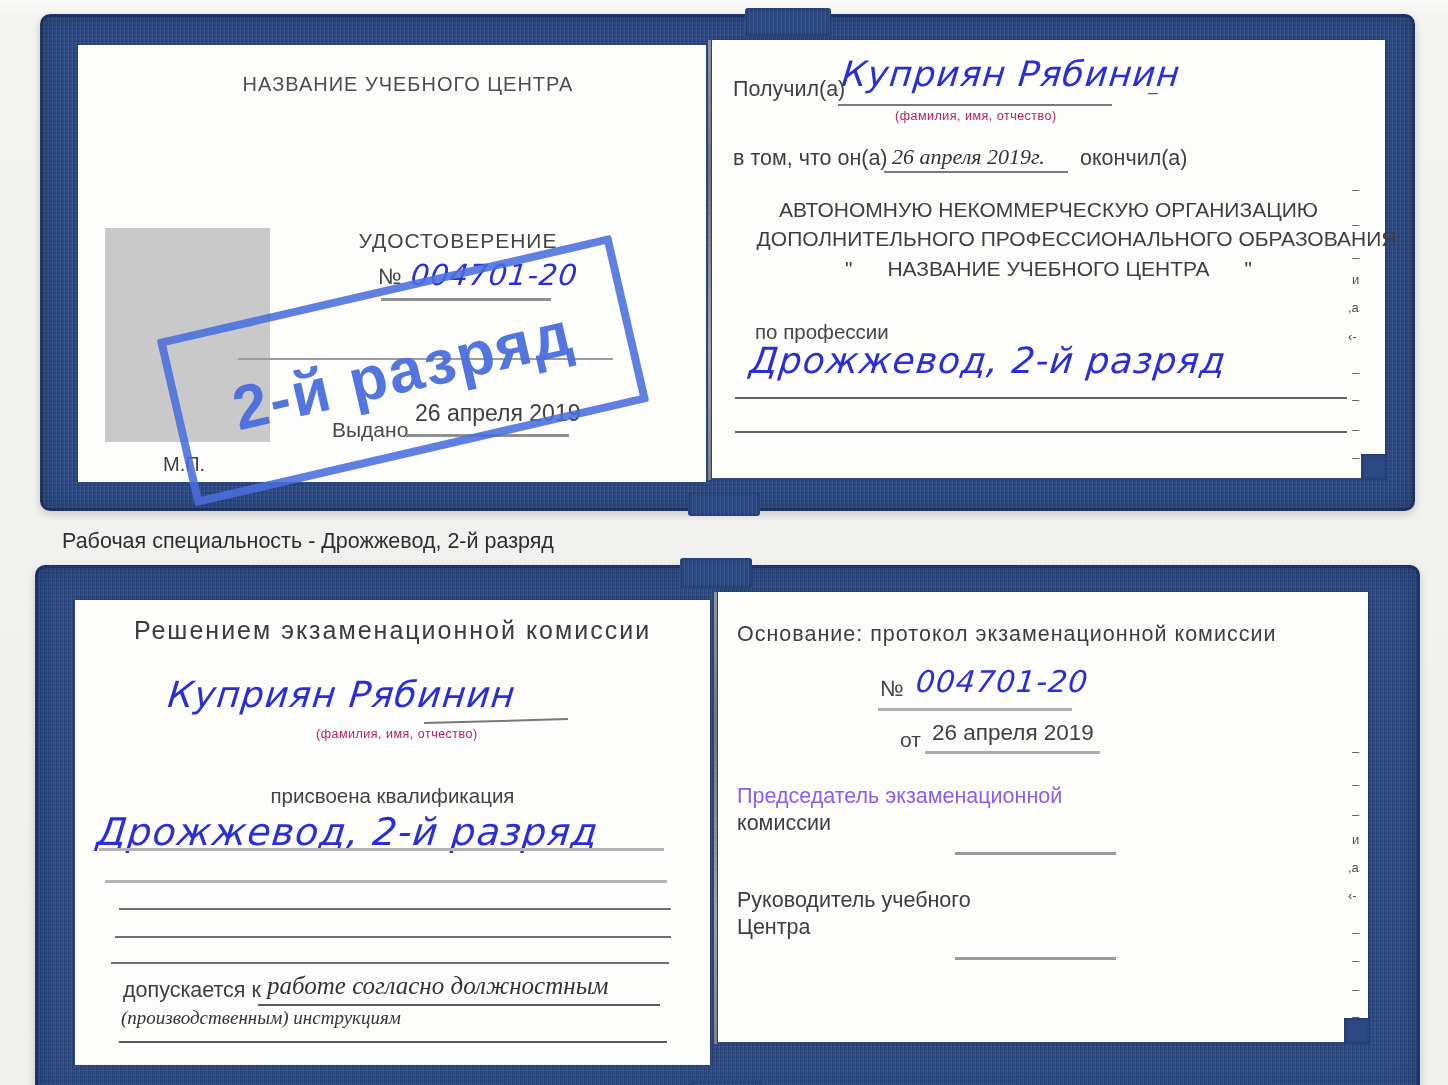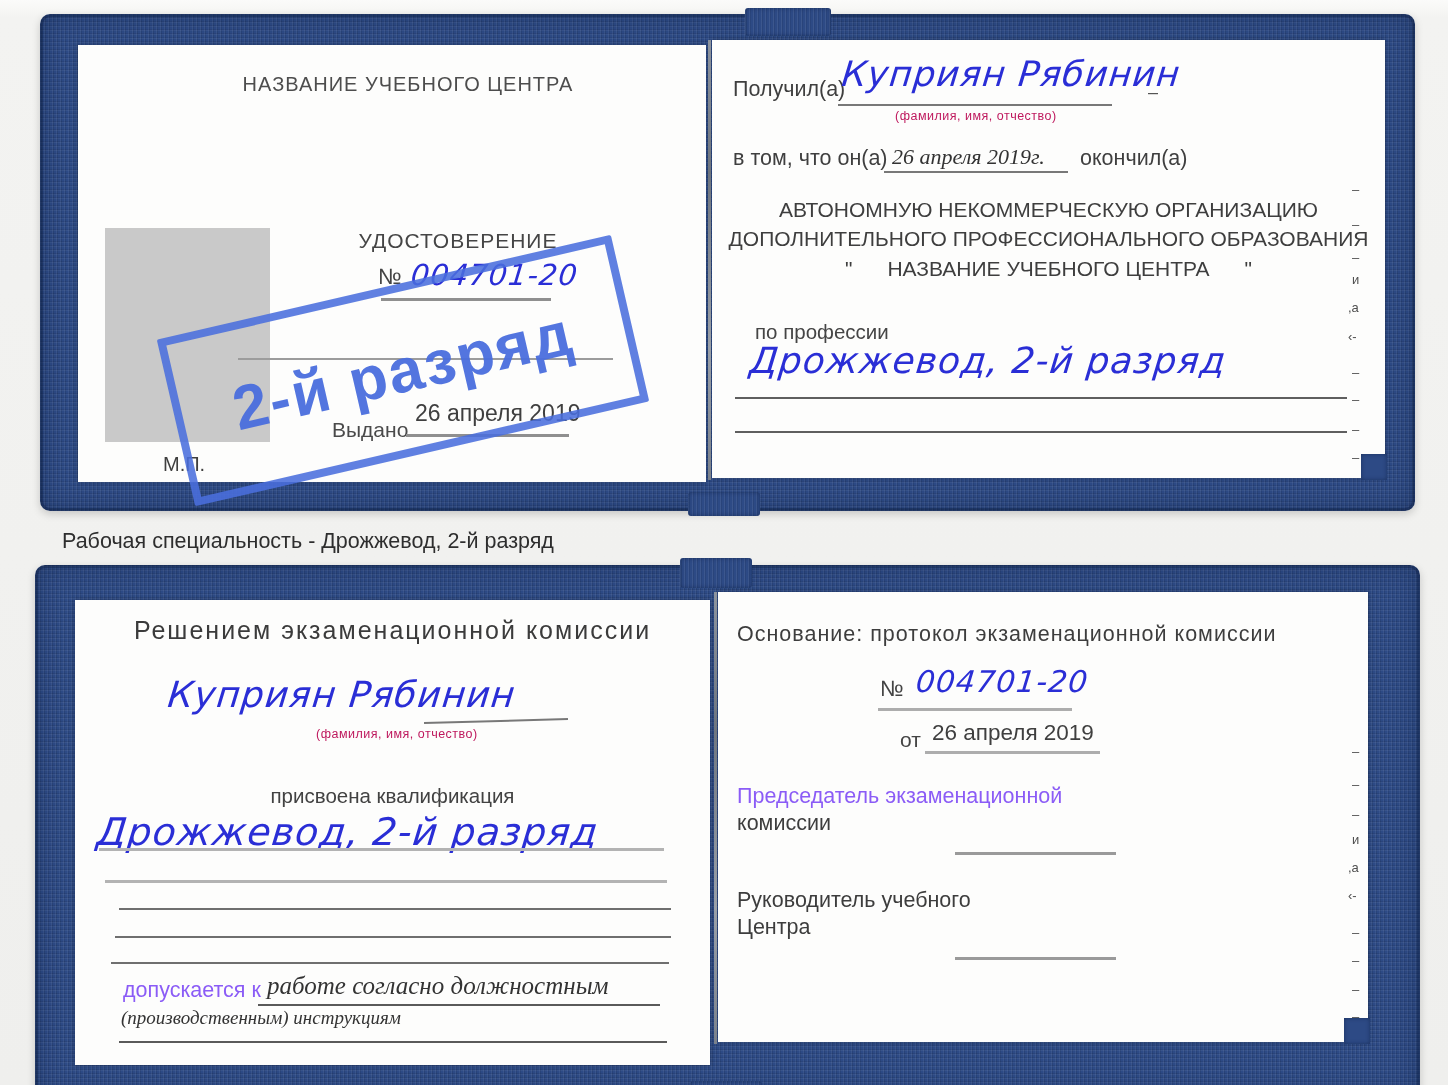--- a/index.html
+++ b/index.html
@@ -84,21 +84,21 @@
     <div class="rule" style="left:126px;top:64px;width:274px;height:2px;background:#787878;"></div>
     <div class="abs hint" style="left:183px;top:69px;">(фамилия, имя, отчество)</div>
     <div class="abs" style="left:436px;top:42px;font-size:18px;color:#555;">–</div>
 
     <div class="abs lbl" style="left:21px;top:106px;font-size:21.5px;">в том, что он(а)</div>
     <div class="abs serif-hand" style="left:180px;top:104px;font-size:22px;">26 апреля 2019г.</div>
     <div class="rule" style="left:172px;top:131px;width:184px;height:2px;background:#787878;"></div>
     <div class="abs lbl" style="left:368px;top:106px;font-size:21.5px;">окончил(а)</div>
 
     <div class="abs center" style="top:158px;font-size:21px;color:#3e3e3e;">АВТОНОМНУЮ НЕКОММЕРЧЕСКУЮ ОРГАНИЗАЦИЮ</div>
-    <div class="abs center" style="top:187px;font-size:21px;color:#3e3e3e;">ДОПОЛНИТЕЛЬНОГО ПРОФЕССИОНАЛЬНОГО ОБРАЗОВАНИЯ</div>
+    <div class="abs center" style="top:187px;font-size:21px;color:#3e3e3e;margin-left:28px;">ДОПОЛНИТЕЛЬНОГО ПРОФЕССИОНАЛЬНОГО ОБРАЗОВАНИЯ</div>
     <div class="abs center pre" style="top:217px;font-size:21px;color:#3e3e3e;">"      НАЗВАНИЕ УЧЕБНОГО ЦЕНТРА      "</div>
 
     <div class="abs lbl" style="left:43px;top:280px;font-size:20.5px;color:#454545;">по профессии</div>
     <div class="abs hand" style="left:38px;top:300px;font-size:36px;">Дрожжевод, 2-й разряд</div>
     <div class="rule" style="left:23px;top:357px;width:612px;height:2px;background:#5f5f5f;"></div>
     <div class="rule" style="left:23px;top:391px;width:612px;height:2px;background:#5f5f5f;"></div>
 
     <span class="frag" style="left:640px;top:143px;">–</span>
     <span class="frag" style="left:640px;top:178px;">–</span>
     <span class="frag" style="left:640px;top:211px;">–</span>
@@ -125,21 +125,21 @@
     <div class="abs hand" style="left:93px;top:74px;font-size:36px;">Куприян Рябинин</div>
     <div class="rule" style="left:349px;top:120px;width:144px;height:2px;background:#787878;transform:rotate(-1.5deg);"></div>
     <div class="abs hint" style="left:241px;top:127px;">(фамилия, имя, отчество)</div>
     <div class="abs center" style="top:184px;font-size:20.5px;color:#424242;">присвоена квалификация</div>
     <div class="abs hand" style="left:22px;top:210px;font-size:38px;">Дрожжевод, 2-й разряд</div>
     <div class="rule" style="left:24px;top:248px;width:565px;height:3px;background:#b3b3b3;"></div>
     <div class="rule" style="left:30px;top:280px;width:562px;height:3px;background:#b3b3b3;"></div>
     <div class="rule" style="left:44px;top:308px;width:552px;height:2px;background:#6f6f6f;"></div>
     <div class="rule" style="left:40px;top:336px;width:556px;height:2px;background:#6f6f6f;"></div>
     <div class="rule" style="left:36px;top:362px;width:558px;height:2px;background:#6f6f6f;"></div>
-    <div class="abs lbl" style="left:48px;top:378px;font-size:21.5px;color:#8b5cf6;">допускается к</div>
+    <div class="abs lbl" style="left:48px;top:378px;font-size:21.5px;color:#404040;">допускается к</div>
     <div class="abs serif-hand" style="left:192px;top:372px;font-size:25px;">работе согласно должностным</div>
     <div class="rule" style="left:183px;top:404px;width:402px;height:2px;background:#5a5a5a;"></div>
     <div class="abs serif-hand" style="left:46px;top:407px;font-size:19px;">(производственным) инструкциям</div>
     <div class="rule" style="left:44px;top:441px;width:548px;height:2px;background:#5a5a5a;"></div>
   </div>
 
   <div class="page" style="left:683px;top:27px;width:650px;height:450px;">
     <div class="abs lbl" style="left:19px;top:30px;font-size:21.5px;letter-spacing:1px;color:#3d3d3d;">Основание:  протокол экзаменационной комиссии</div>
     <div class="abs" style="left:162px;top:84px;font-size:22px;color:#444;">№</div>
     <div class="abs hand" style="left:198px;top:72px;font-size:30px;">004701-20</div>

